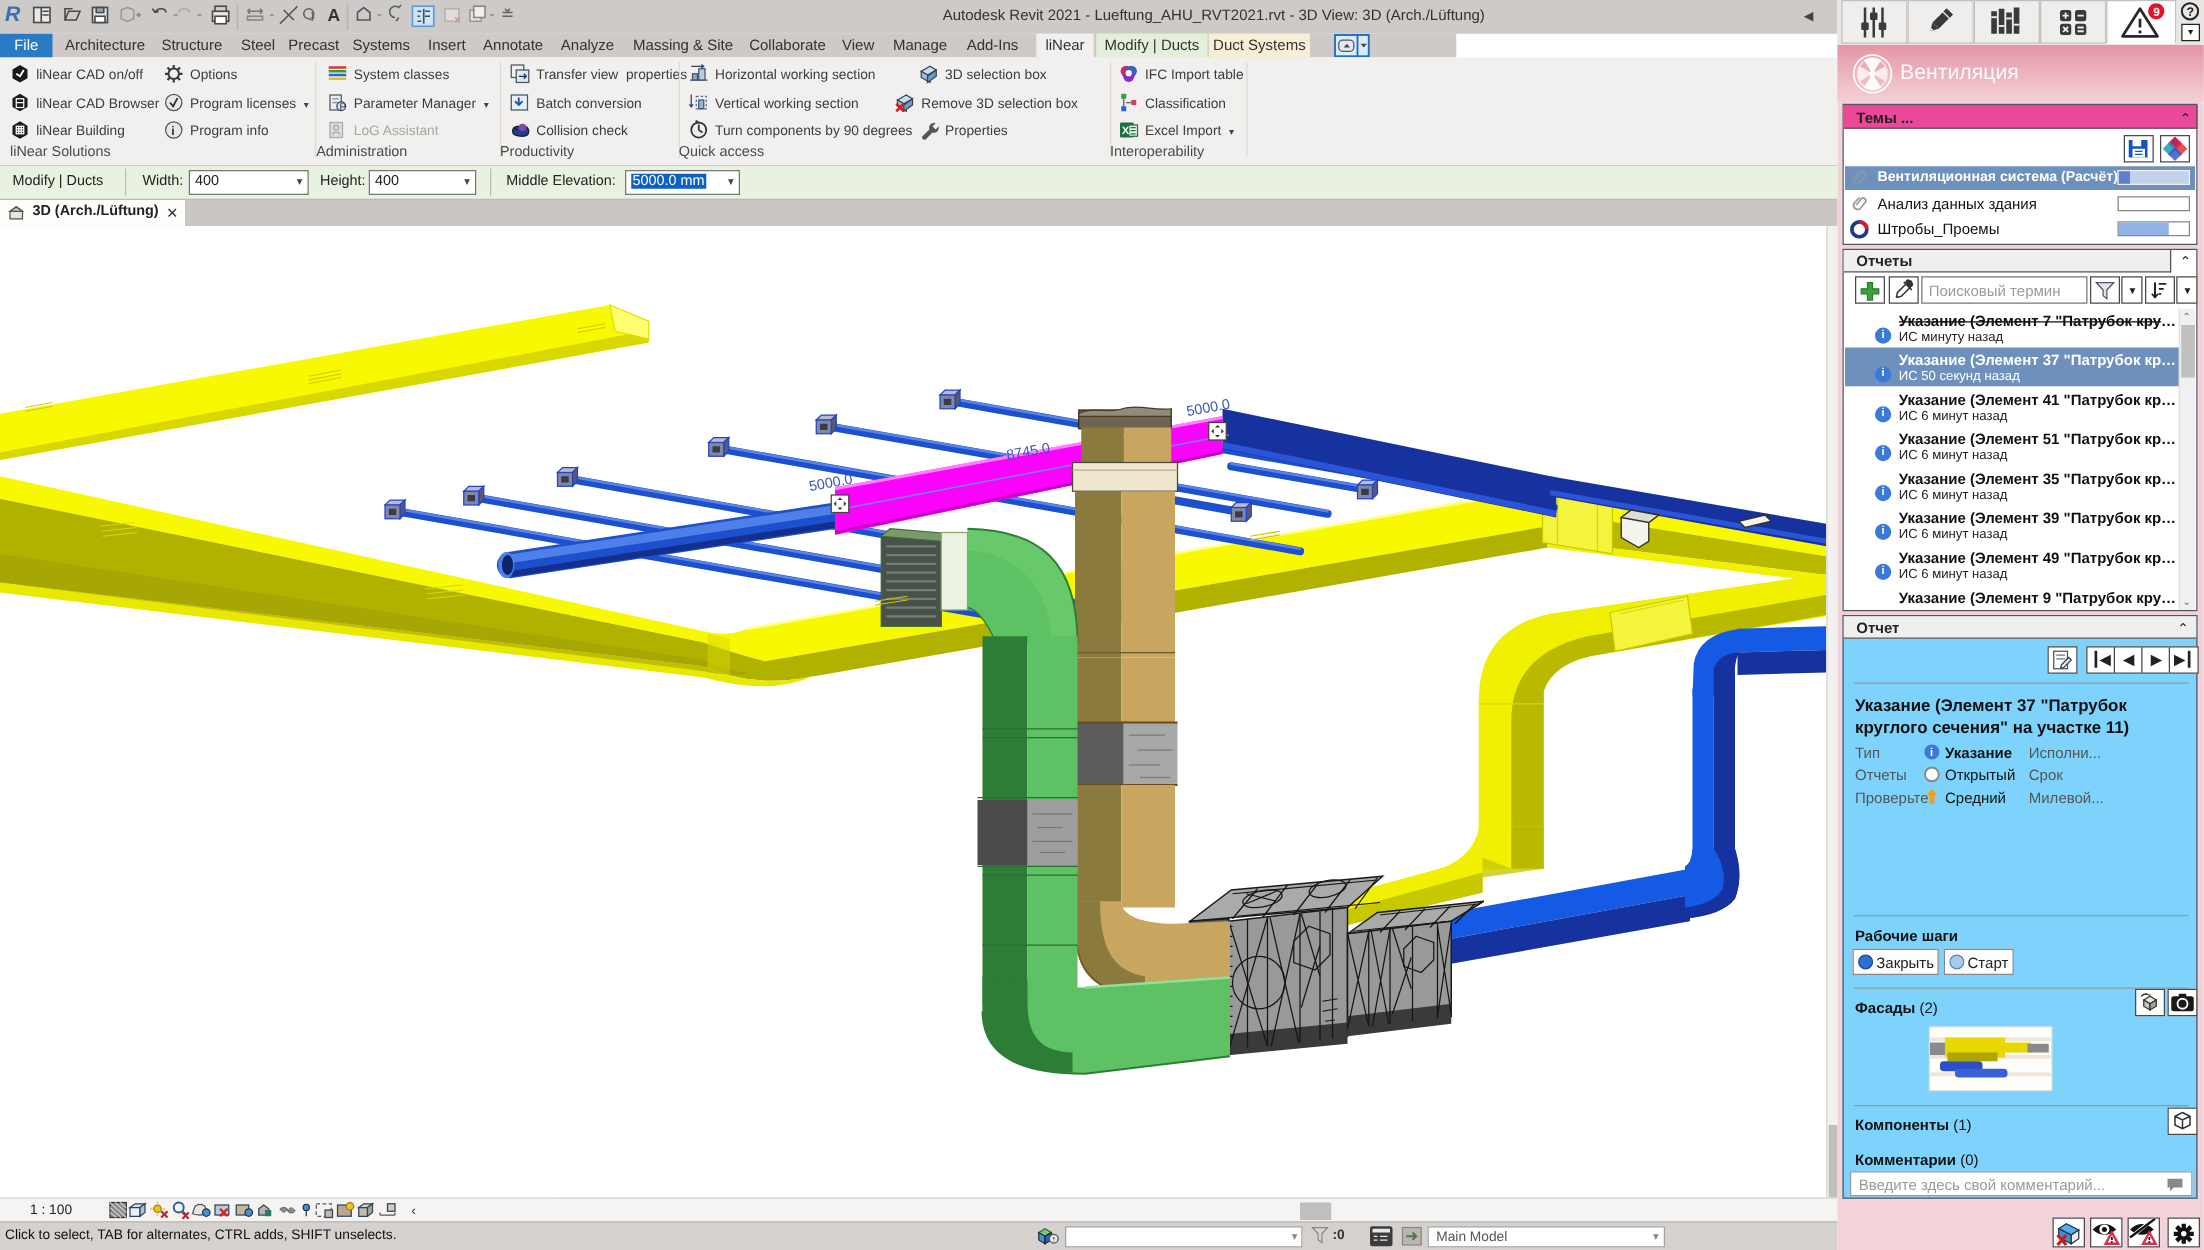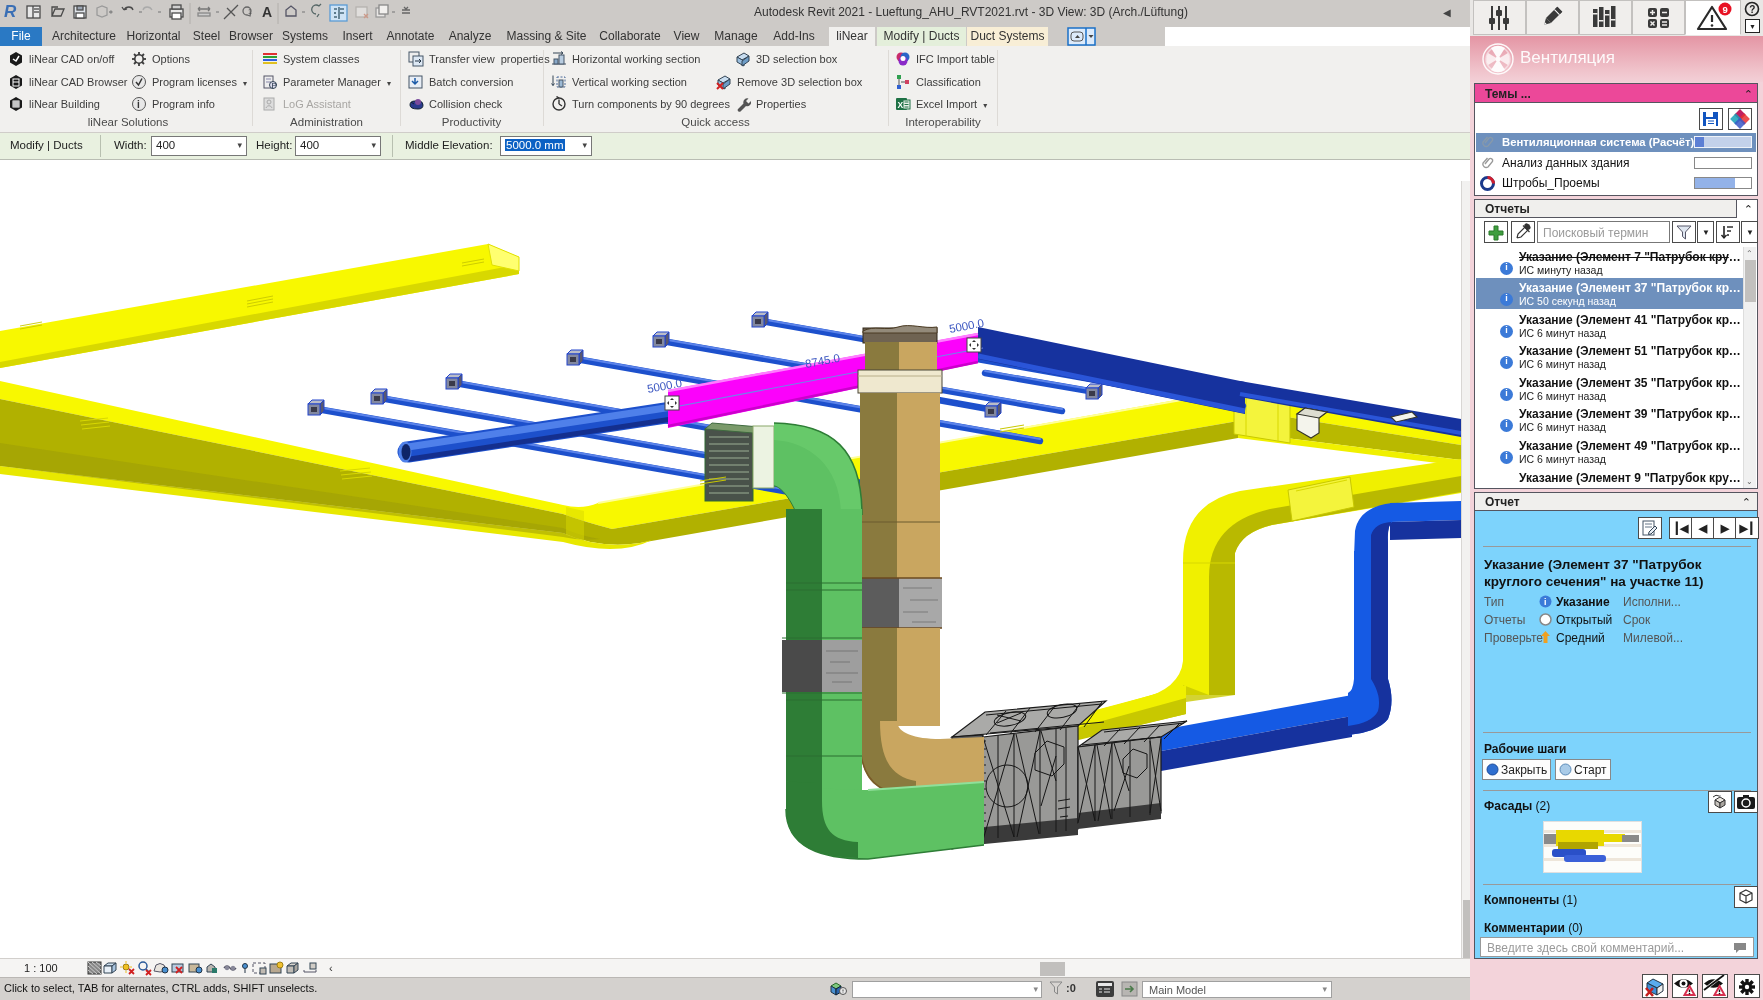--- a/index.html
+++ b/index.html
@@ -17,21 +17,21 @@
 .rtab { position:absolute; top:0; height:19px; line-height:19px; font-size:12px; color:#333; text-align:center; }
 #filetab { left:0; width:42px; background:#2a79c4; color:#fff; }
 #lineartab { background:#f1f0ee; }
 #modtab { background:#e4efdb; }
 #ductstab { background:#f8eed6; }
 
 
 #ribbon { left:0; top:46px; width:1470px; height:87px; background:#f1f0ee; border-bottom:1px solid #d0cdc9; }
 .rbtn { position:absolute; height:17px; line-height:17px; font-size:11px; color:#3c3c3c; white-space:nowrap; }
 .rbtn .ric { display:inline-block; width:16px; height:16px; vertical-align:-4px; margin-right:5px; }
-.rlabel { position:absolute; top:70px; height:15px; font-size:11.5px; color:#4a4a4a; text-align:center; }
+.rlabel { position:absolute; top:70px; height:15px; font-size:11.5px; color:#4a4a4a; text-align:left; }
 .rsep { position:absolute; top:4px; width:1px; height:76px; background:#dddad6; }
 
 
 #optbar { left:0; top:133px; width:1470px; height:27px; background:#e9f1e0; border-bottom:1px solid #b9bdb3; }
 .obox { position:absolute; top:3px; height:20px; background:#fff; border:1px solid #777; font-size:11.5px; }
 .obox .val { position:absolute; left:4px; top:2px; }
 .obox .arr { position:absolute; right:4px; top:3px; color:#444; font-size:9px; }
 .olabel { position:absolute; top:6px; font-size:11.5px; color:#222; }
 
 
@@ -115,23 +115,23 @@
         <path d="M392 12 l3 0" stroke="#888"></path>
         <path d="M402 10 h8 m-8 3 h8 m-6 -6 l2 2 2 -2" stroke="#666"></path>
       </g>
     </svg>
     <div class="abs" style="left:1443px;top:7px;font-size:10px;color:#444">◀</div>
   </div>
   <div id="titletext" class="abs">Autodesk Revit 2021 - Lueftung_AHU_RVT2021.rvt - 3D View: 3D (Arch./Lüftung)</div>
   <div id="tabrow" class="abs">
     <div class="rtab" id="filetab">File</div>
     <div class="rtab" style="left:50px;width:68px">Architecture</div>
-    <div class="rtab" style="left:126px;width:55px">Horizontal</div>
+    <div class="rtab" style="left:126px;width:55px">Structure</div>
     <div class="rtab" style="left:190px;width:33px">Steel</div>
-    <div class="rtab" style="left:228px;width:46px">Browser</div>
+    <div class="rtab" style="left:228px;width:46px">Precast</div>
     <div class="rtab" style="left:280px;width:50px">Systems</div>
     <div class="rtab" style="left:338px;width:39px">Insert</div>
     <div class="rtab" style="left:384px;width:53px">Annotate</div>
     <div class="rtab" style="left:446px;width:48px">Analyze</div>
     <div class="rtab" style="left:504px;width:85px">Massing &amp; Site</div>
     <div class="rtab" style="left:596px;width:68px">Collaborate</div>
     <div class="rtab" style="left:670px;width:33px">View</div>
     <div class="rtab" style="left:712px;width:48px">Manage</div>
     <div class="rtab" style="left:768px;width:52px">Add-Ins</div>
     <div class="rtab" id="lineartab" style="left:829px;width:46px">liNear</div>
@@ -296,20 +296,30 @@
     <div class="obox" style="left:295px;width:86px">
         <span class="val">400</span>
         <span class="arr">▾</span>
       </div>
     <div style="position:absolute;left:392px;top:2px;width:1px;height:22px;background:#b8c0b0"></div>
     <div class="olabel" style="left:405px">Middle Elevation:</div>
     <div class="obox" style="left:500px;width:92px">
         <span class="val" style="background:#0b61c4;color:#fff;padding:0 1px">5000.0 mm</span>
         <span class="arr">▾</span>
       </div>
+  </div>
+  <div id="viewtabs" class="abs">
+    <div id="vtab">
+      <svg width="15" height="13" style="position:absolute;left:6px;top:4px">
+          <path d="M2 5 l5 -3.5 5 3.5 v6 h-10 z" fill="#e8e4de" stroke="#555"></path>
+          <path d="M2 5 h10 l-5 -3.5 z" fill="#c8c2b8" stroke="#555"></path>
+        </svg>
+      <span style="position:absolute;left:26px;top:3px;font-weight:bold">3D (Arch./Lüftung)</span>
+      <span style="position:absolute;left:133px;top:3px;color:#333">✕</span>
+    </div>
   </div>
   <div id="viewport" class="abs">
   <svg width="1461" height="777" style="position:absolute;left:0;top:0">
     <defs>
       <g id="cube">
         <polygon points="-9,-4 -5,-8 7,-8 3,-4" fill="#b9bcc8" stroke="#2244cc" stroke-width="1"></polygon>
         <polygon points="3,-4 7,-8 7,3 3,7" fill="#585870" stroke="#2244cc" stroke-width="1"></polygon>
         <rect x="-9" y="-4" width="12" height="11" fill="#8288a0" stroke="#2244cc" stroke-width="1"></rect>
         <rect x="-6" y="-1" width="6" height="5" fill="#3a3a4a"></rect>
       </g>

